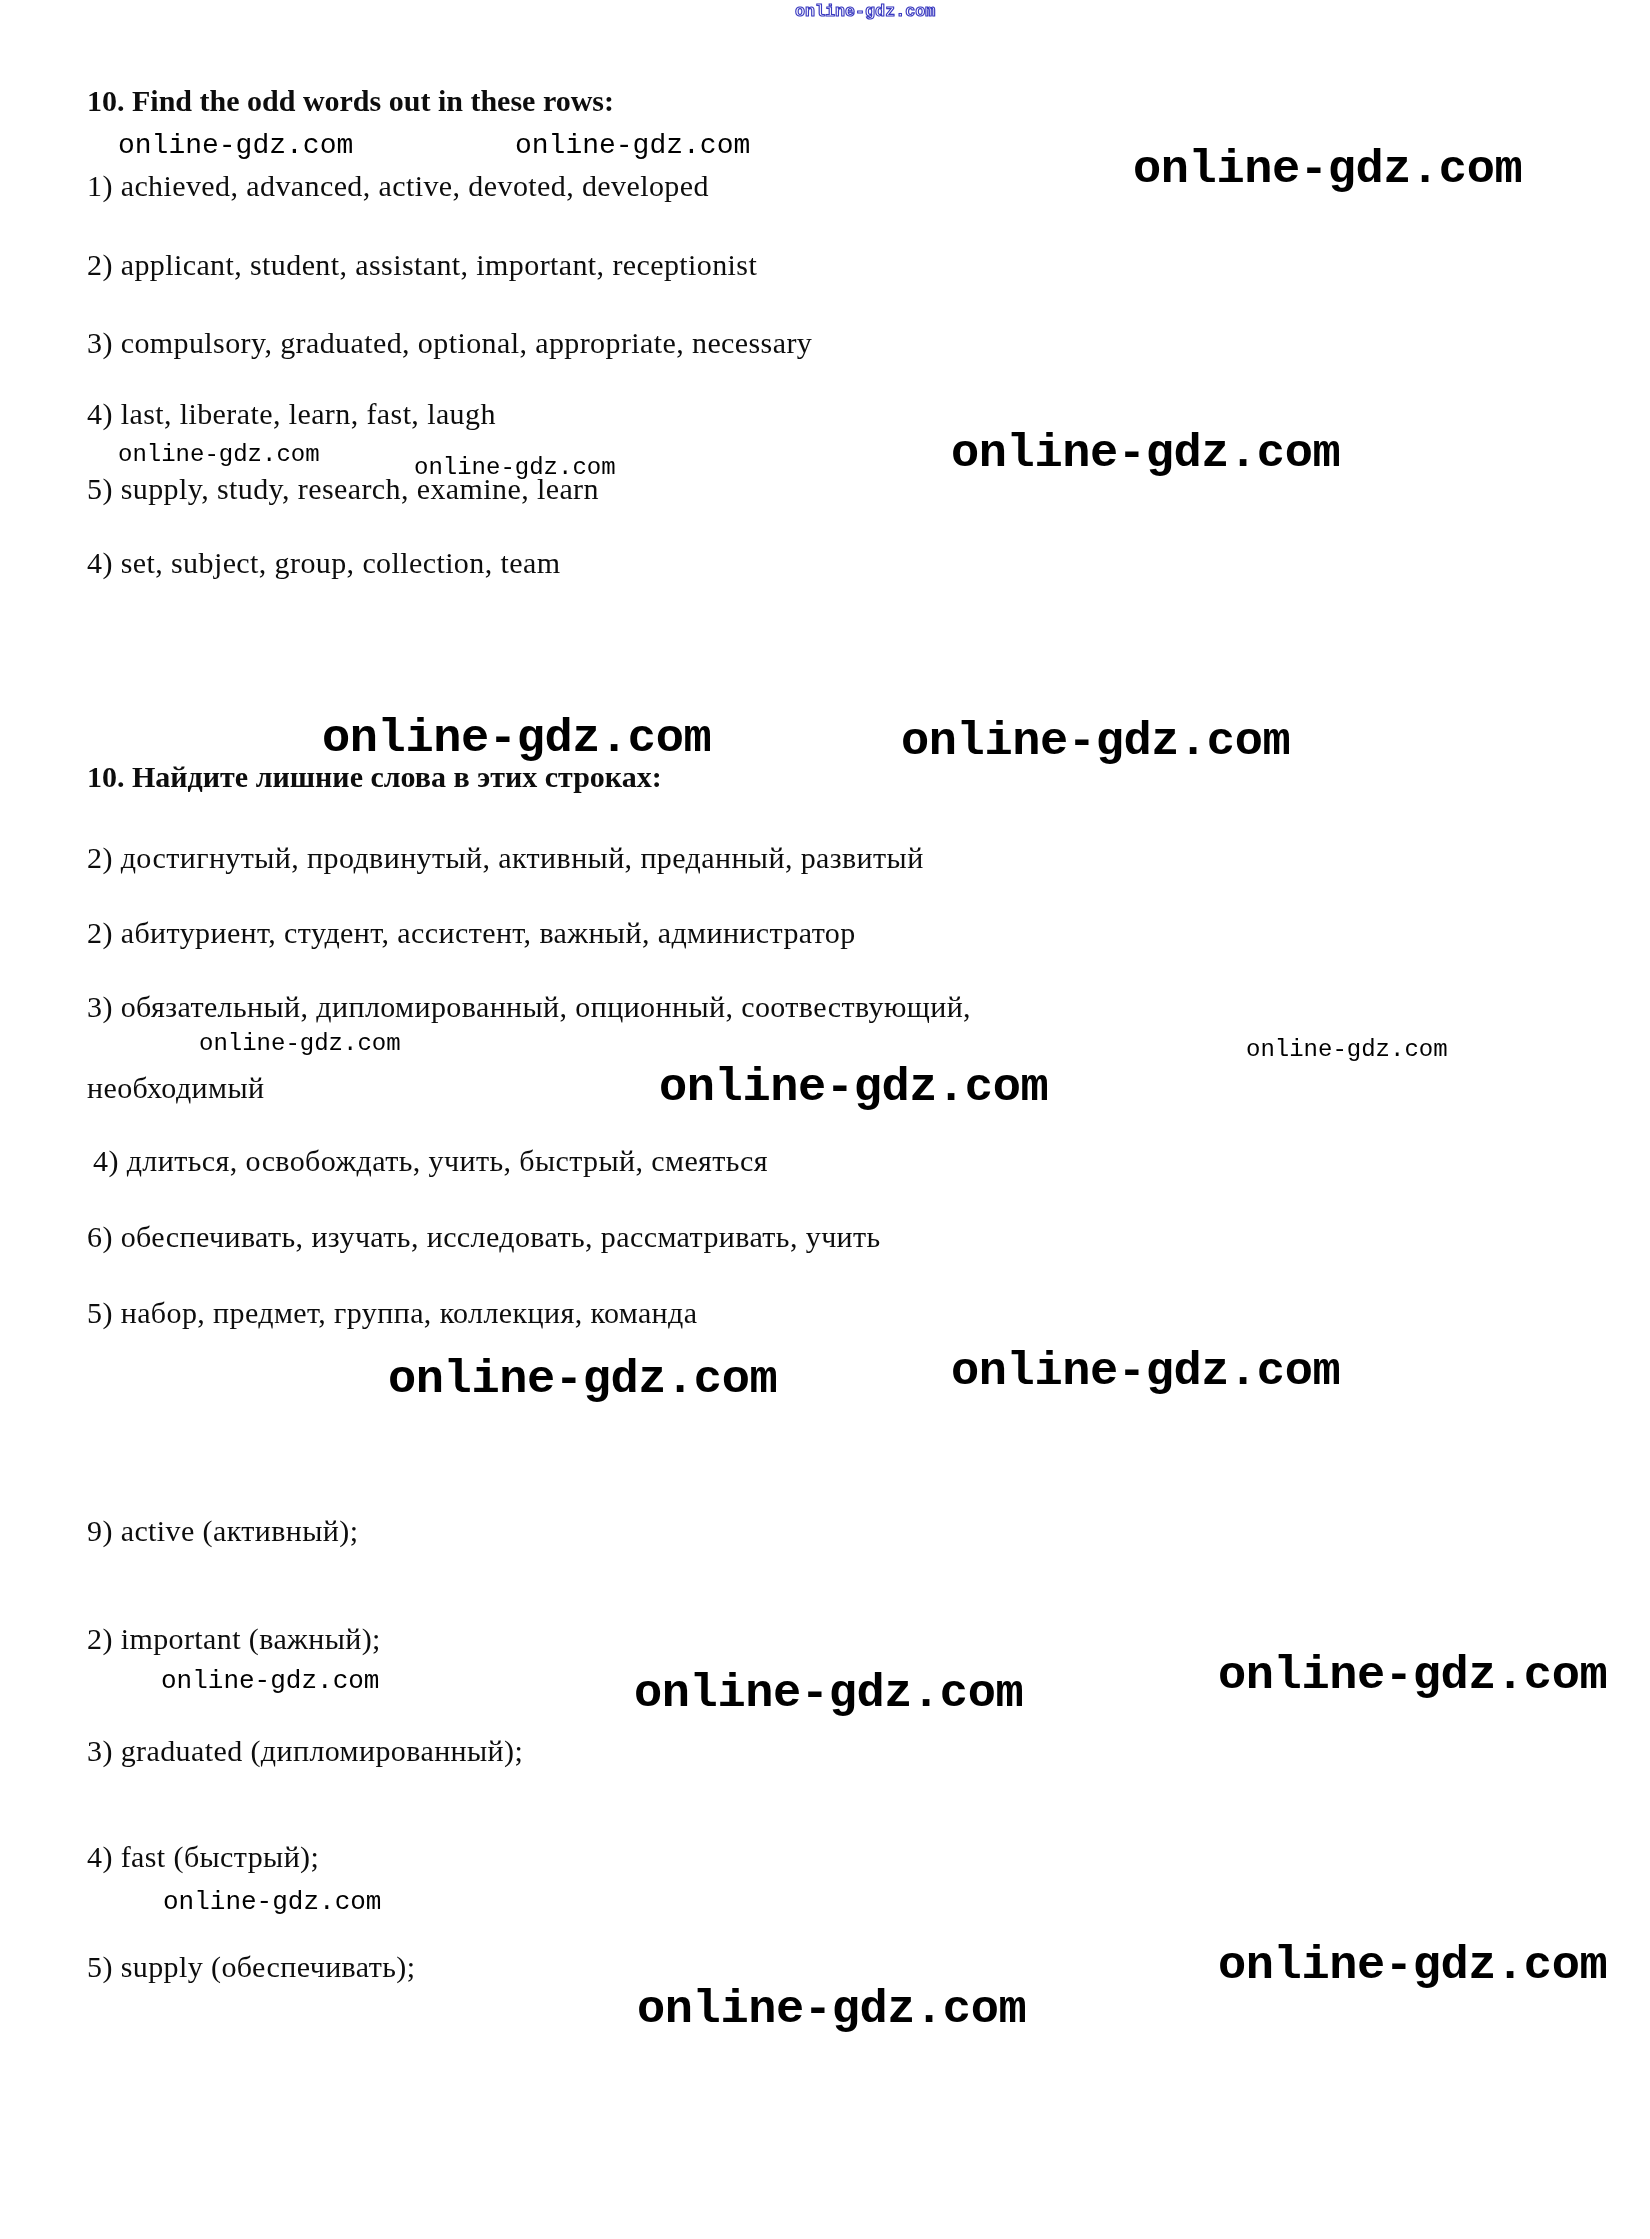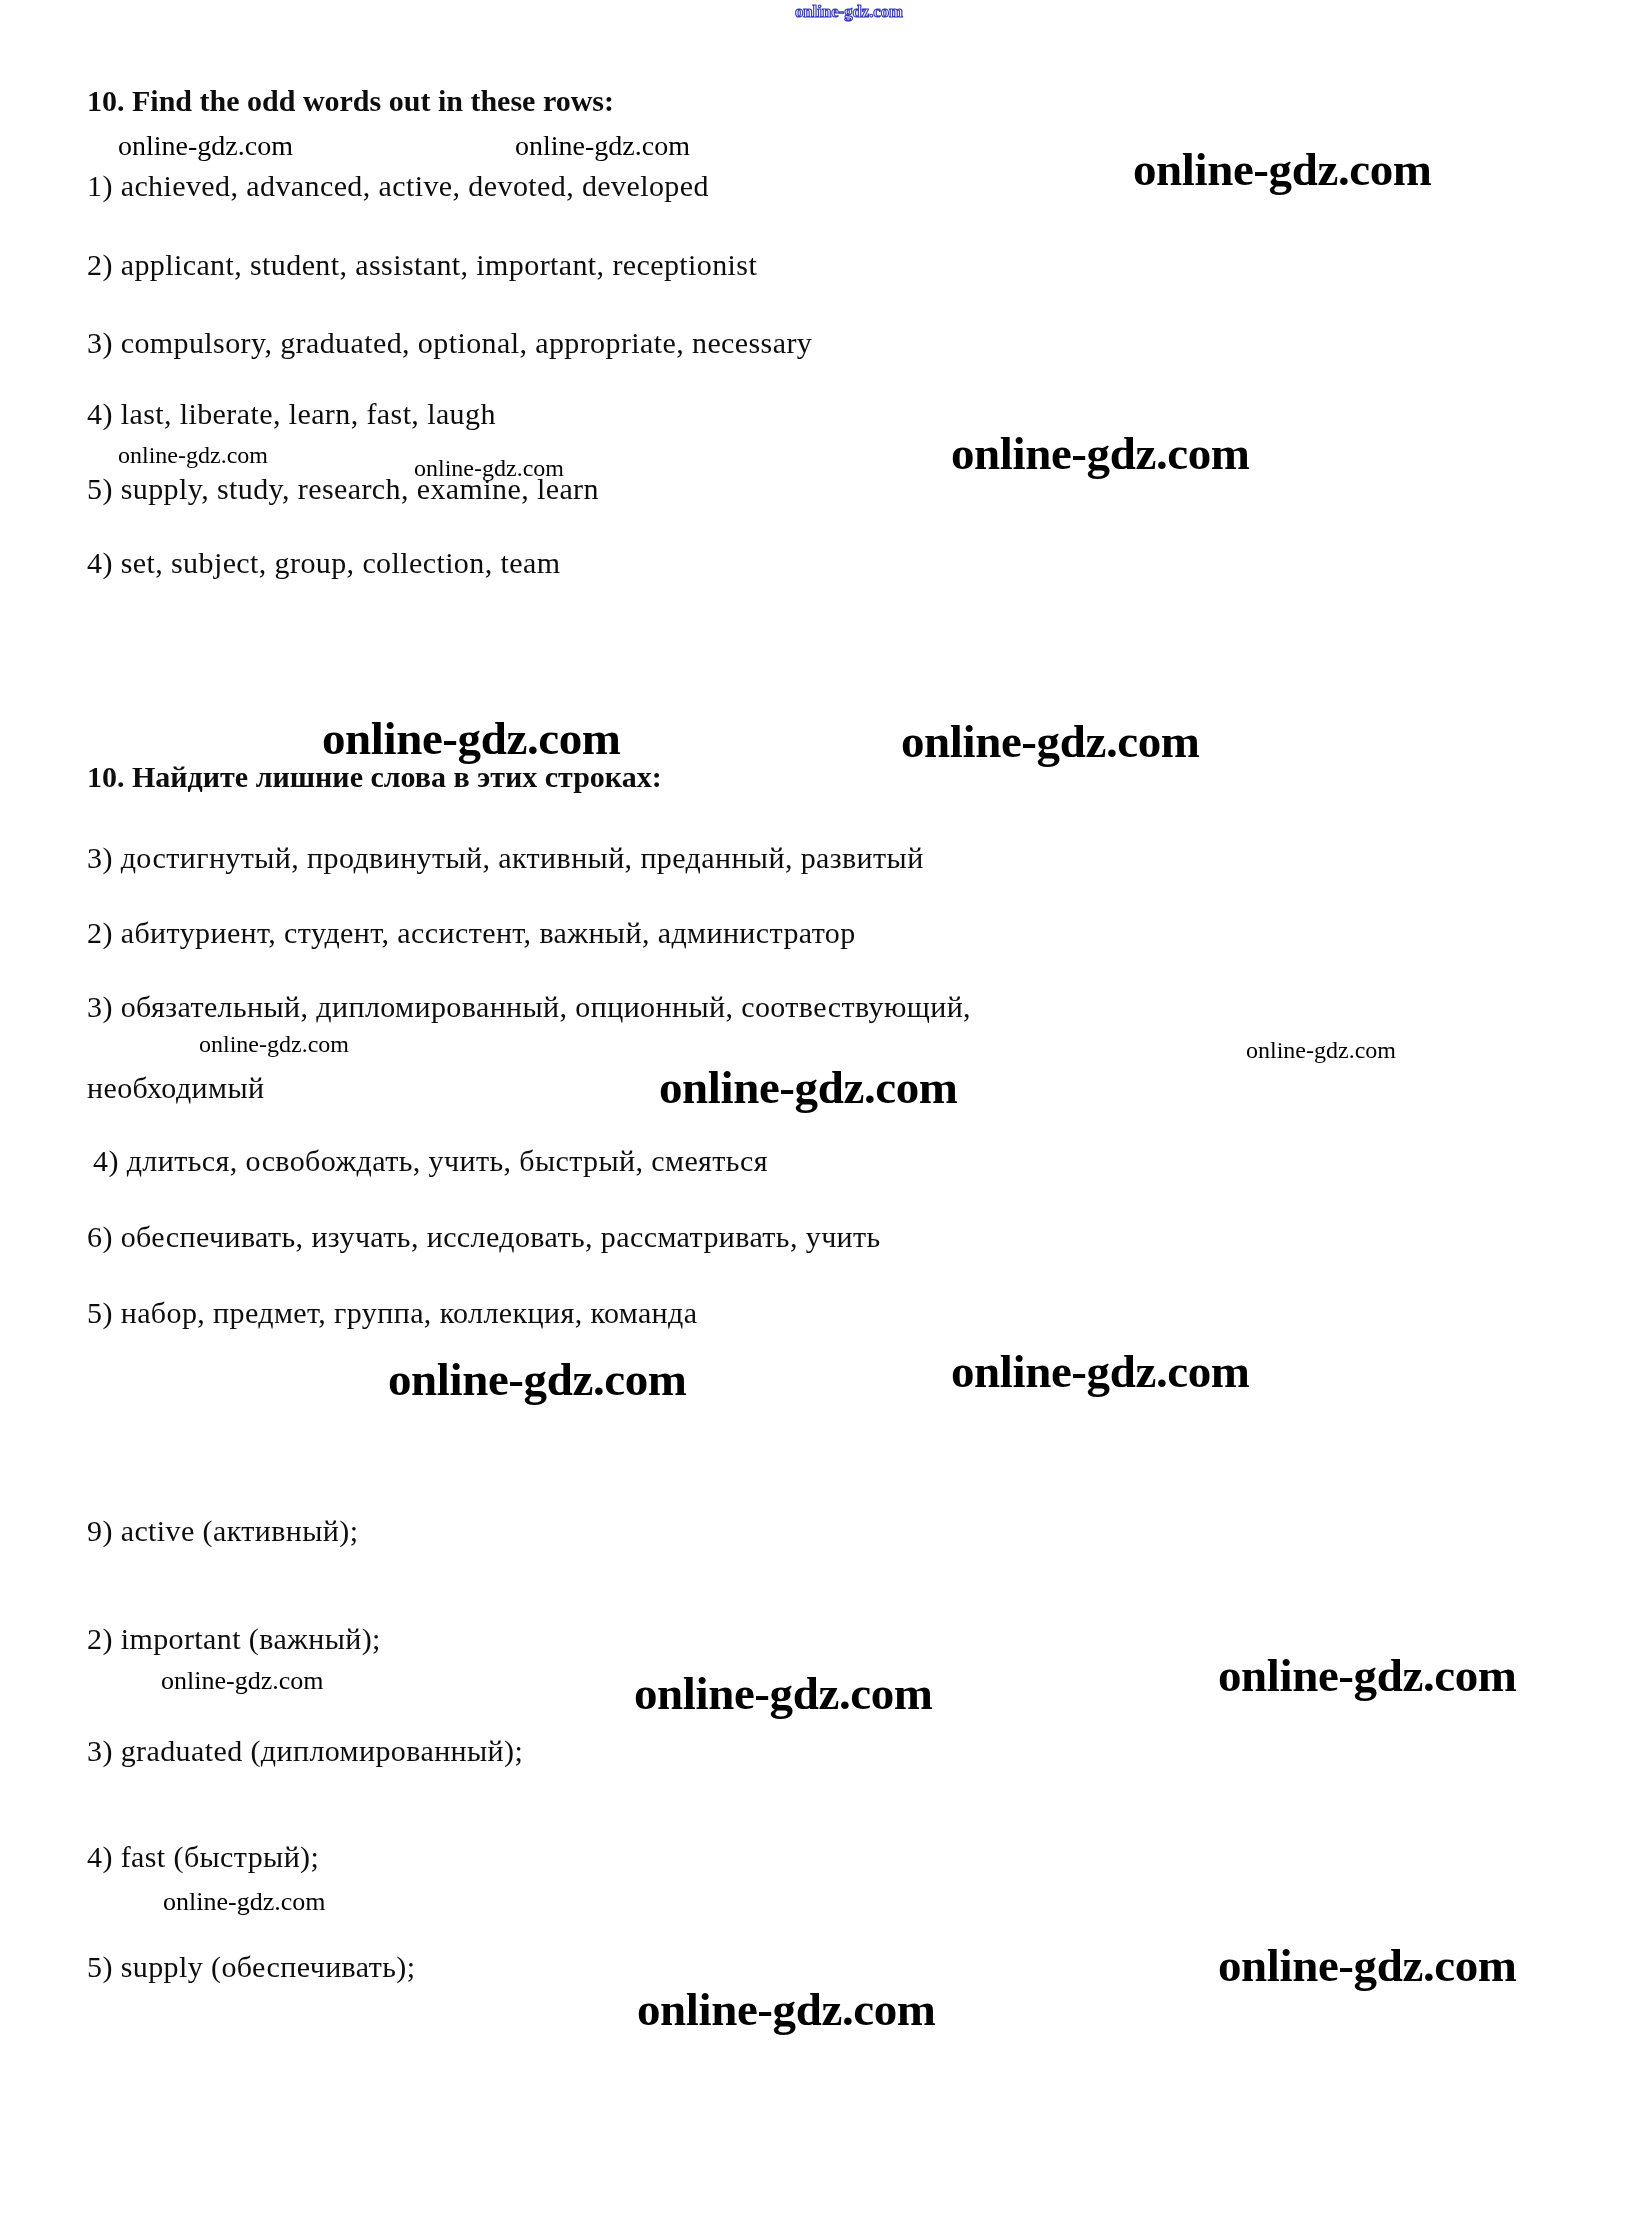--- a/index.html
+++ b/index.html
@@ -17,21 +17,21 @@
     white-space: nowrap;
     font-size: 30px;
     line-height: 1.1;
     letter-spacing: 0.4px;
     color: #0d0d0d;
   }
   .heading { font-weight: bold; letter-spacing: 0px; }
   .wm {
     position: absolute;
     white-space: nowrap;
-    font-family: Liberation Serif, serif;
+    font-family: Liberation Mono, monospace;
     color: #000000;
     line-height: 1;
     padding-left: 30px;
   }
   .wm-big { font-size: 47px; font-weight: 600; letter-spacing: -0.4px; }
   .wm-small { font-size: 28px; font-weight: 400; }
   .wm-smaller { font-size: 24px; font-weight: 400; }
   .wm-med { font-size: 26px; font-weight: 400; }
   .wm-top {
     font-size: 16.7px;
@@ -68,21 +68,21 @@
 
   <div class="line" style="left:87px; top:472px;">5) supply, study, research, examine, learn</div>
 
   <div class="line" style="left:87px; top:546px;">4) set, subject, group, collection, team</div>
 
   <div class="wm wm-big" style="left:292px; top:715px;">online-gdz.com</div>
   <div class="wm wm-big" style="left:871px; top:718px;">online-gdz.com</div>
 
   <div class="line heading" style="left:87px; top:760px;">10. Найдите лишние слова в этих строках:</div>
 
-  <div class="line" style="left:87px; top:841px;">3) достигнутый, продвинутый, активный, преданный, развитый</div>
+  <div class="line" style="left:87px; top:841px;">2) достигнутый, продвинутый, активный, преданный, развитый</div>
 
   <div class="line" style="left:87px; top:916px;">2) абитуриент, студент, ассистент, важный, администратор</div>
 
   <div class="line" style="left:87px; top:990px;">3) обязательный, дипломированный, опционный, соотвествующий,</div>
 
   <div class="wm wm-smaller" style="left:169px; top:1032px;">online-gdz.com</div>
   <div class="wm wm-smaller" style="left:1216px; top:1038px;">online-gdz.com</div>
 
   <div class="line" style="left:87px; top:1071px;">необходимый</div>
   <div class="wm wm-big" style="left:629px; top:1064px;">online-gdz.com</div>

